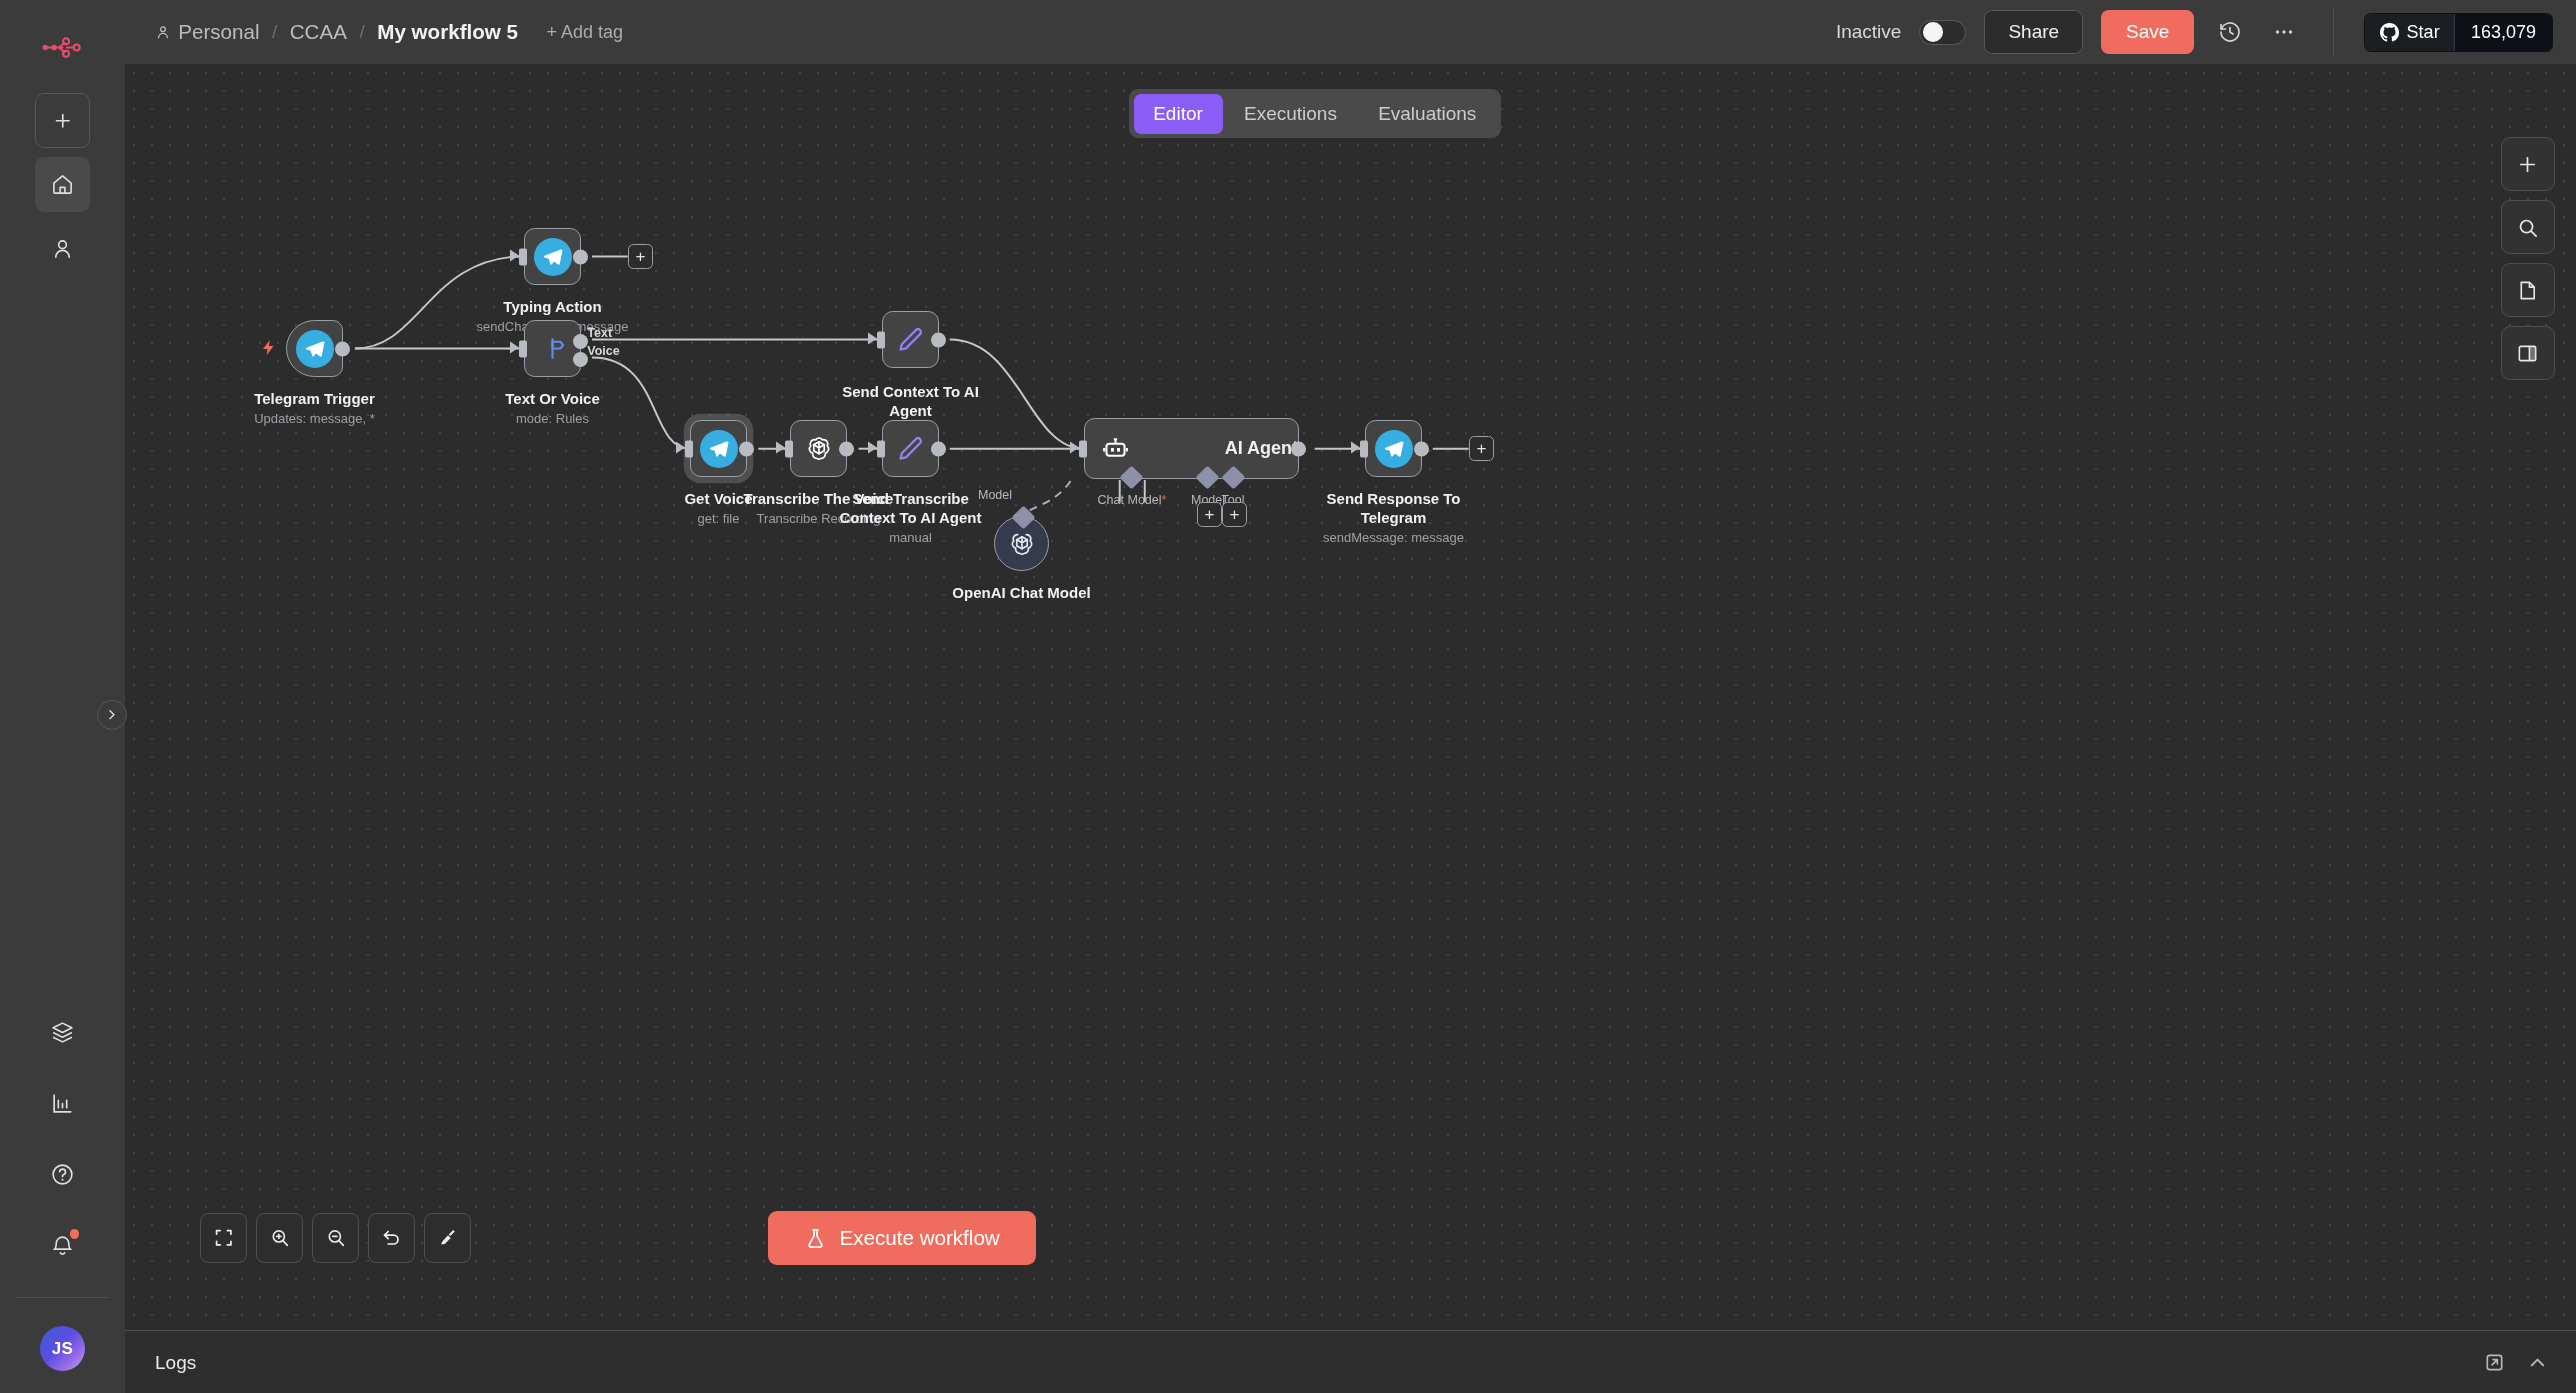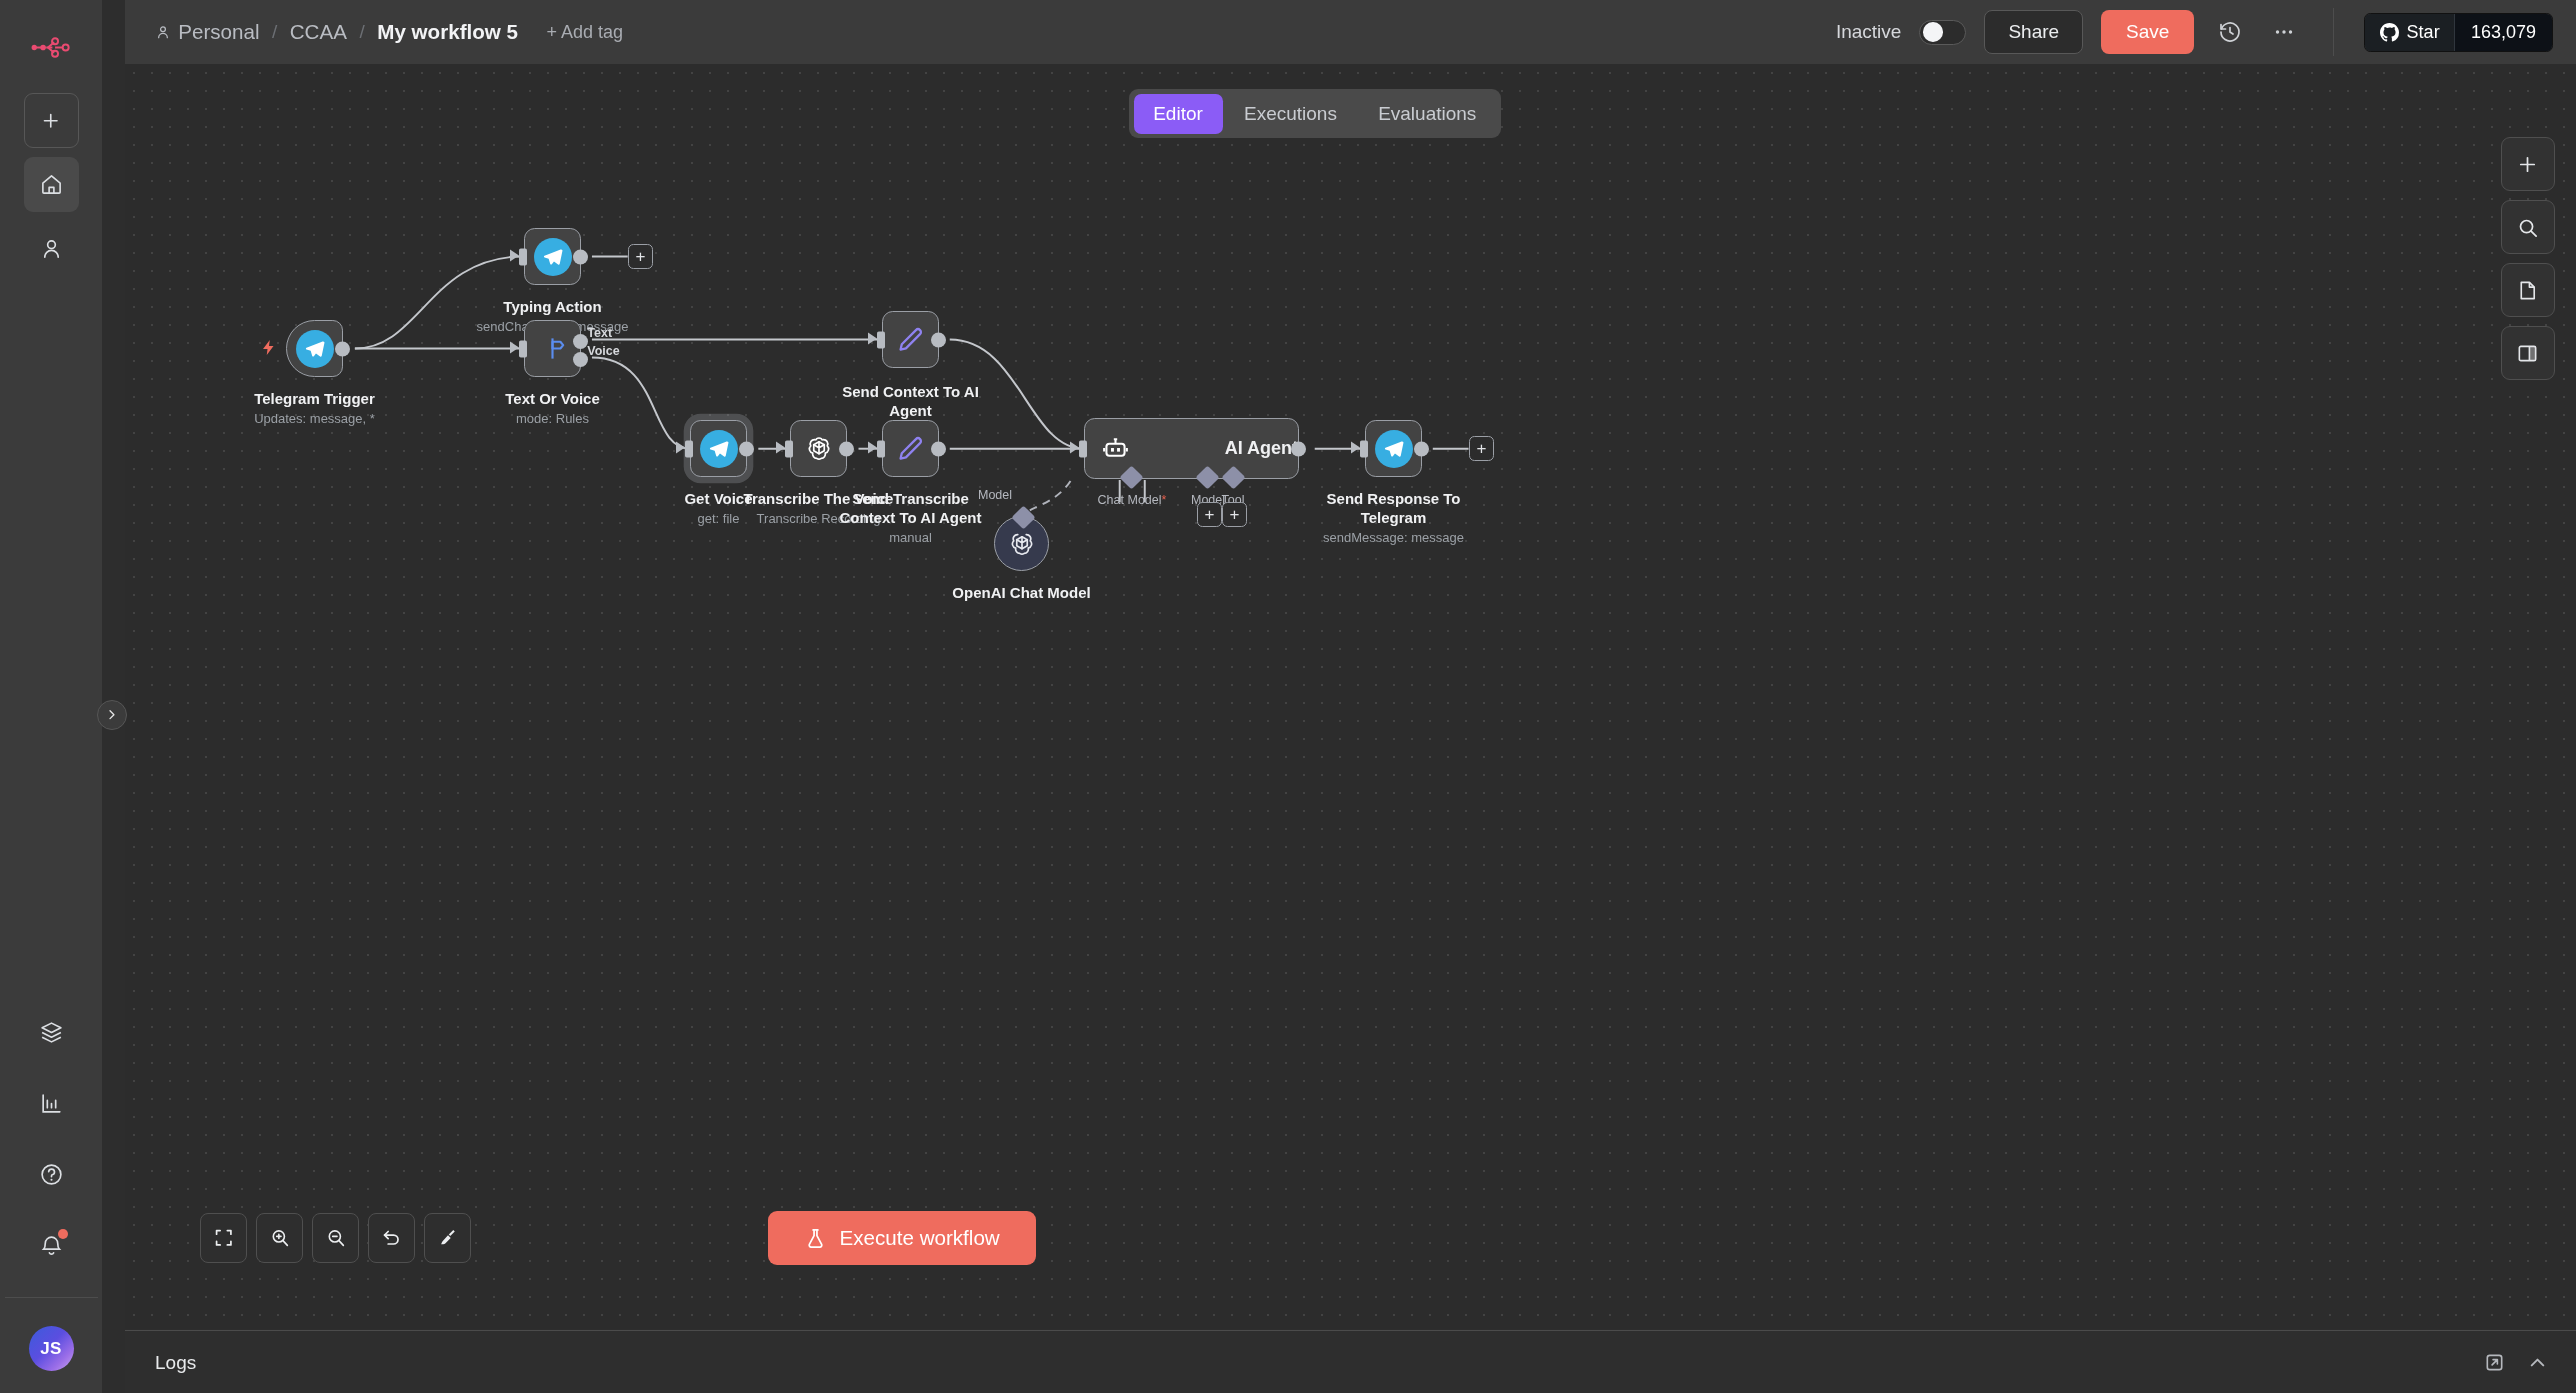--- a/index.html
+++ b/index.html
@@ -6,21 +6,21 @@
   html, body {
     width: 2576px; height: 1394px;
     background: #2d2d2d;
     font-family: "Liberation Sans", sans-serif;
     overflow: hidden;
   }
   #app { position: relative; width: 2576px; height: 1394px; }
 
   
   .sidebar {
-    position: absolute; left: 0; top: 0; width: 102px; height: 1394px;
+    position: absolute; left: 0; top: 0; width: 125px; height: 1394px;
     background: #3b3b3b;
     display: flex; flex-direction: column; align-items: center;
     z-index: 40;
   }
   .logo { margin-top: 25px; width: 50px; height: 45px; display:flex; align-items:center; justify-content:center; }
   .side-btn {
     width: 55px; height: 55px; border-radius: 9px;
     display: flex; align-items: center; justify-content: center;
     color: #dcdfe3; cursor: pointer; position: relative;
   }

